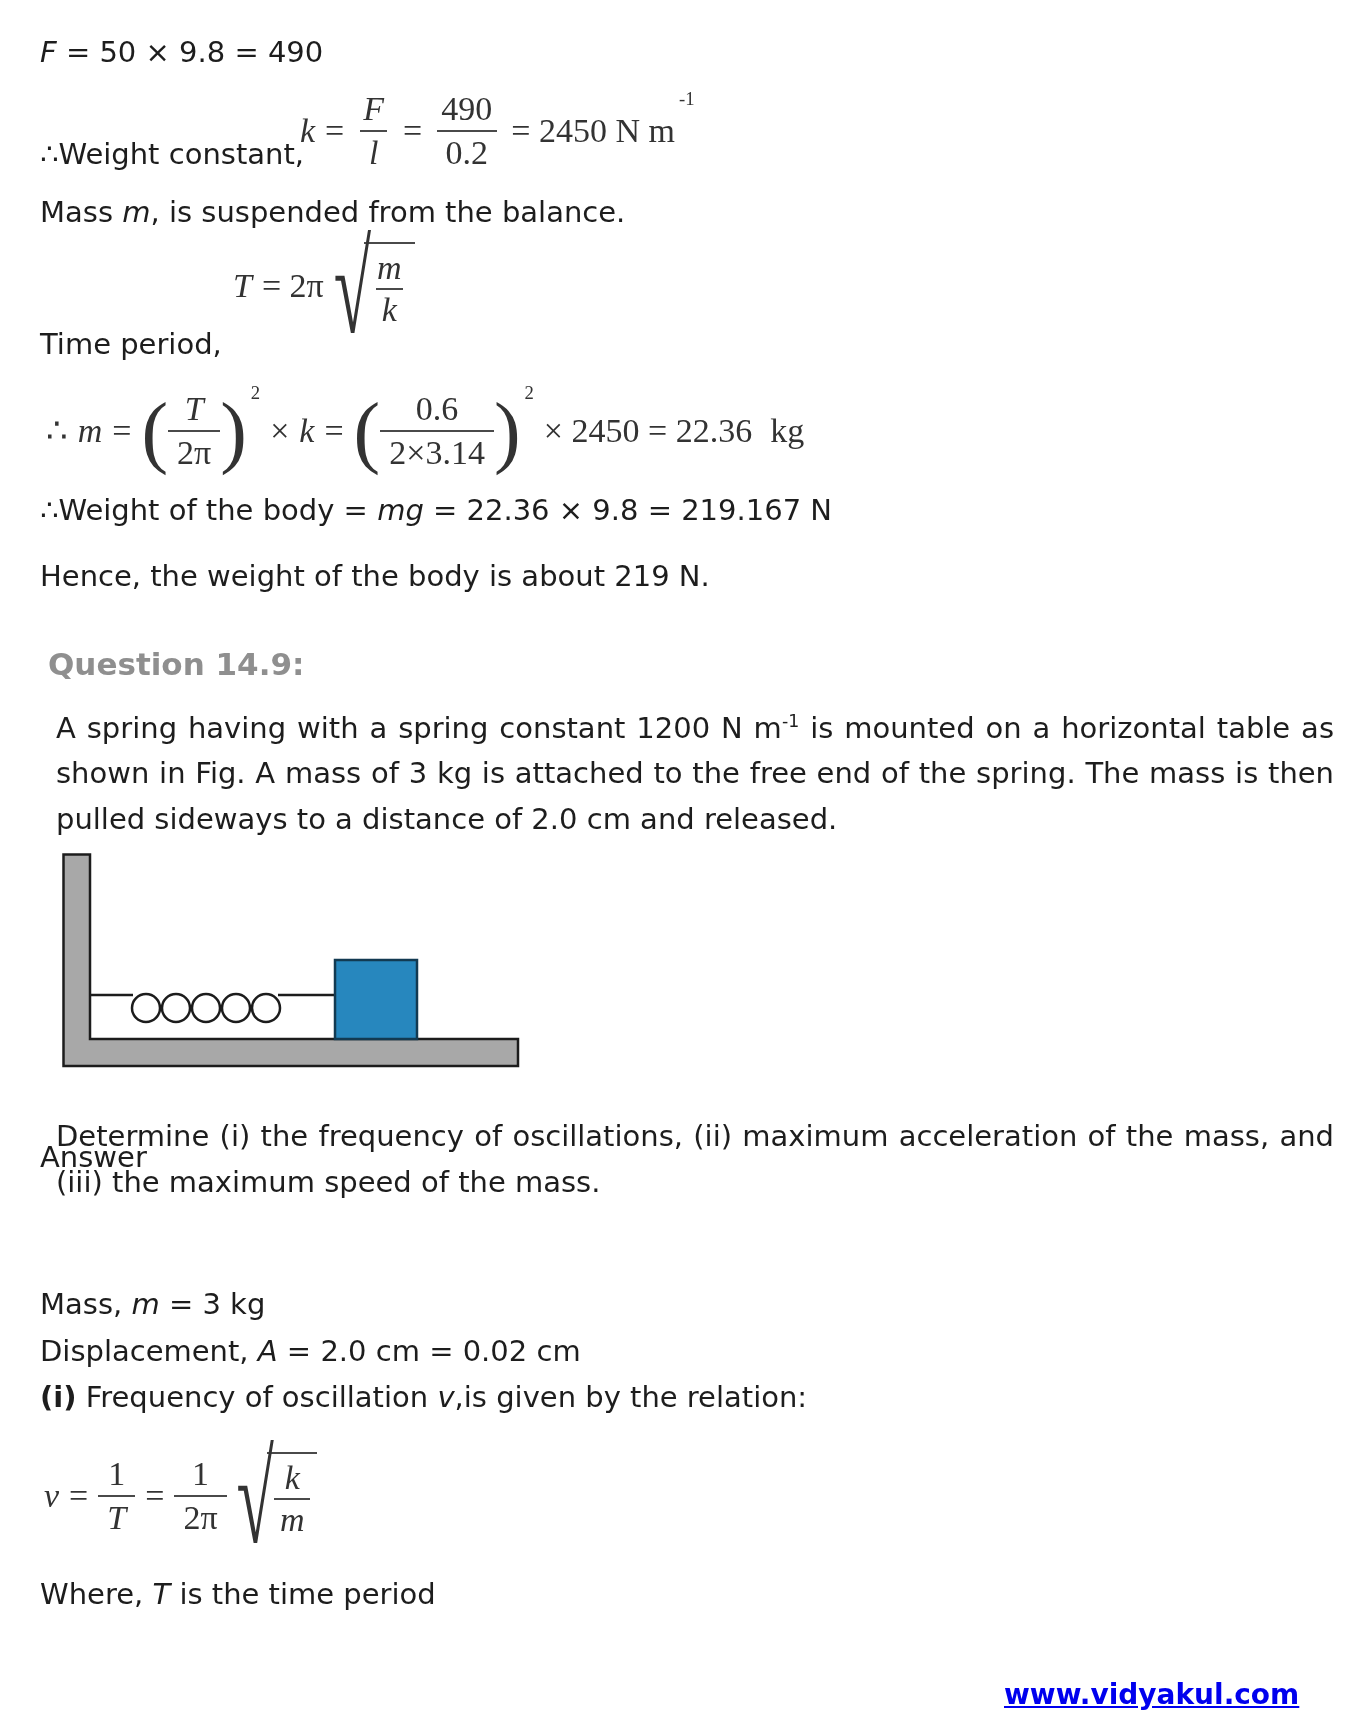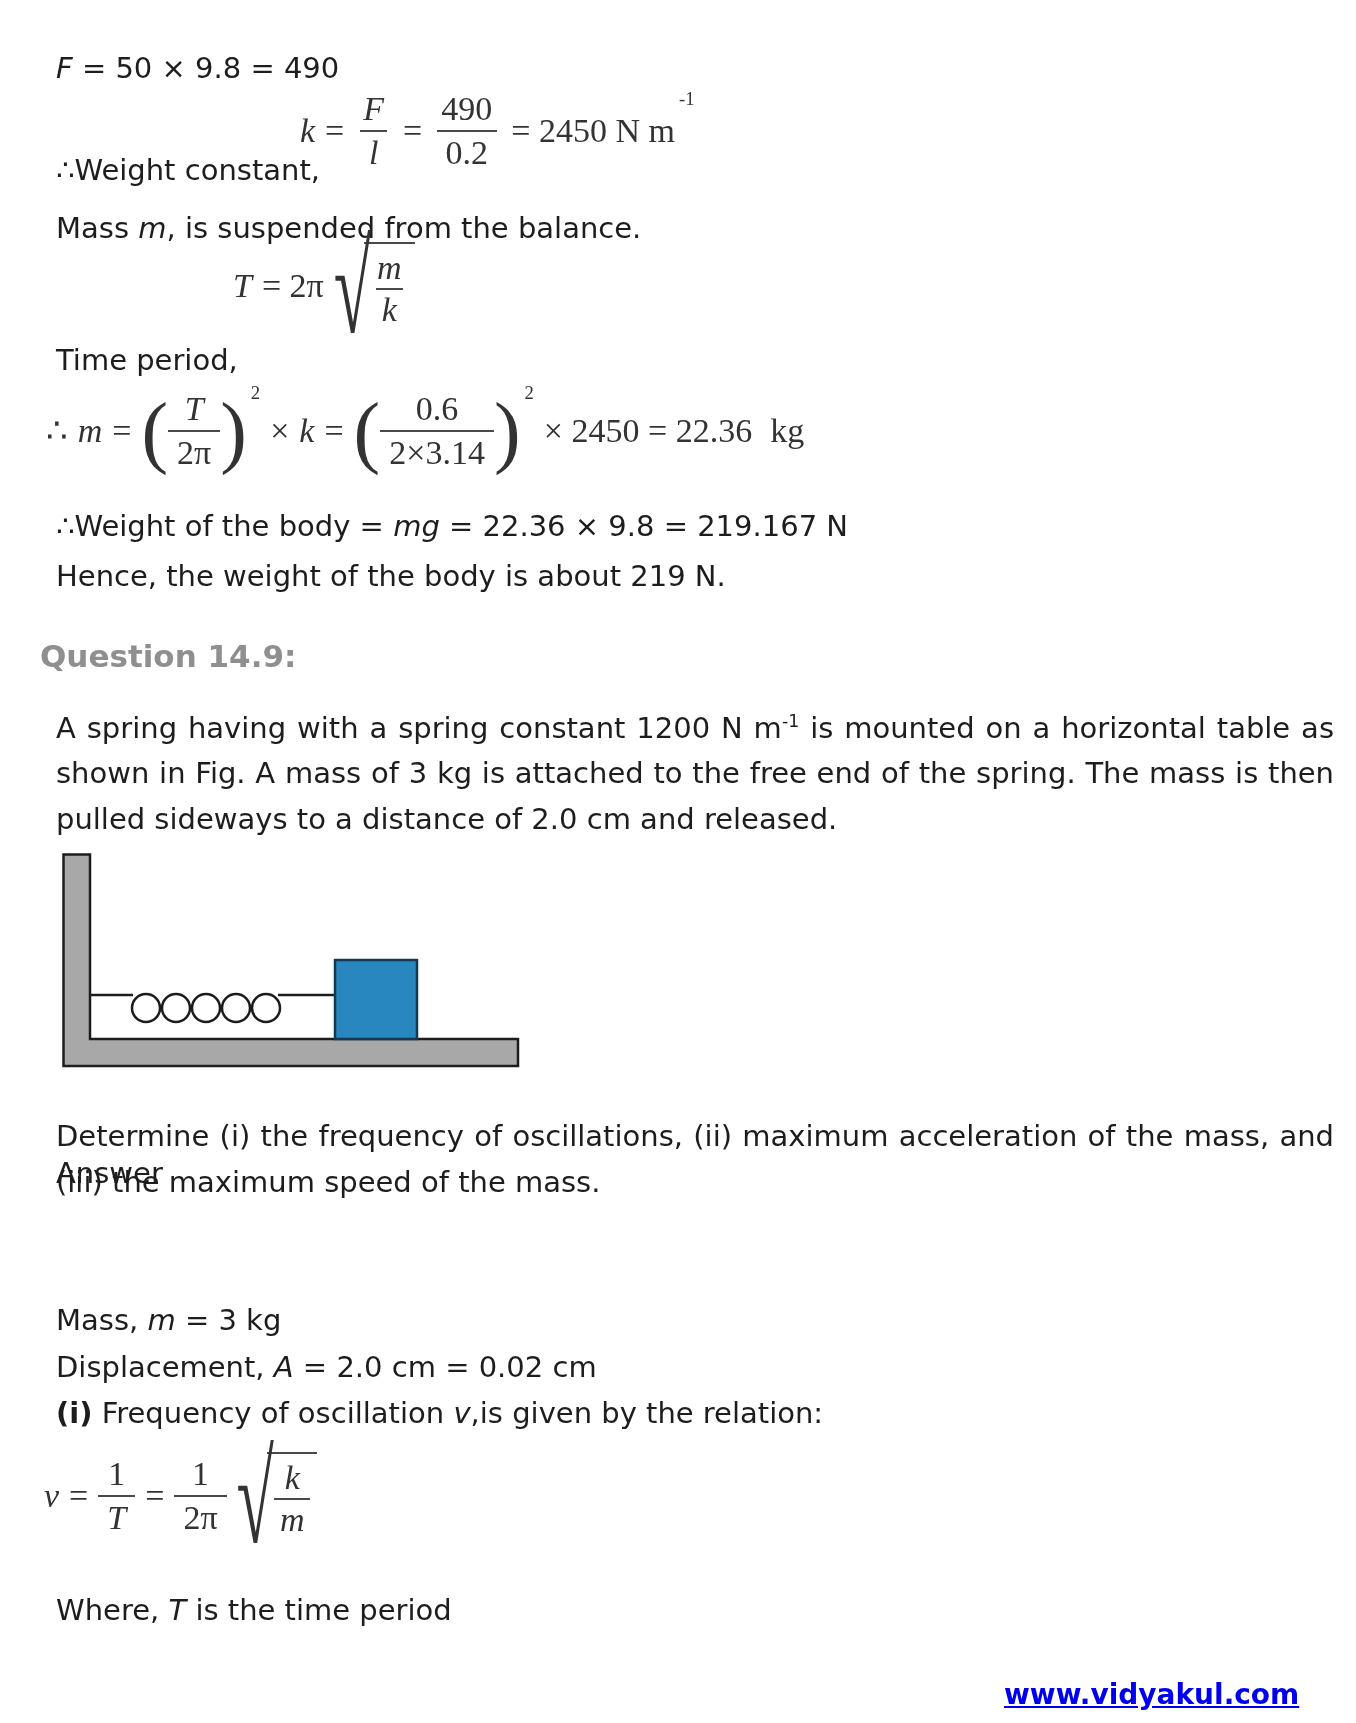--- a/index.html
+++ b/index.html
@@ -1,24 +1,24 @@
 <!DOCTYPE html>
 <html><head>
 <meta charset="utf-8">
 <style>
   html,body{margin:0;padding:0;background:#ffffff;}
   .page{
     position:relative;width:1356px;height:1723px;background:#ffffff;overflow:hidden;
     font-family:"DejaVu Sans","Liberation Sans",sans-serif;color:#1d1d1d;
   }
-  .line{position:absolute;left:40px;font-size:29px;line-height:36px;white-space:pre-wrap;margin:16px;}
+  .line{position:absolute;left:40px;font-size:29px;line-height:36px;white-space:pre-wrap;margin:0;}
   .para{position:absolute;left:40px;width:1278px;font-size:29px;line-height:45.5px;text-align:justify;margin:16px;}
   .line i,.para i{font-style:italic;}
   sup{font-size:0.60em;}
-  .heading{position:absolute;left:40px;font-size:31px;font-weight:bold;color:#8f8f8f;margin:0;}
+  .heading{position:absolute;left:40px;font-size:31px;font-weight:bold;color:#8f8f8f;margin:8px;}
   
   .eq{
     position:absolute;display:inline-flex;align-items:center;gap:10px;
     font-family:"Liberation Serif","DejaVu Serif",serif;color:#333333;font-size:34px;line-height:1;
     white-space:pre;
   }
   .eq i{font-style:italic;}
   .frac{display:inline-flex;flex-direction:column;align-items:center;}
   .frac .num,.frac .den{padding:4px 9px;line-height:1;text-align:center;}
   .frac .den{border-top:2px solid #4a4a4a;}
@@ -55,21 +55,21 @@
   <span class="eq" style="left:233px;top:242px">
     <i>T</i><span>= 2π</span><span class="sqrt"><span class="rad">√</span><span class="radicand"><span class="frac"><i class="num">m</i><i class="den">k</i></span></span></span>
   </span>
   <p class="line" style="top:326px"><span>Time period,</span></p>
 
   <span class="eq" style="left:46px;top:388px">
     <span>∴</span><i>m</i><span>=</span><span class="pgroup"><span class="paren">(</span><span class="frac"><i class="num">T</i><span class="den">2π</span></span><span class="paren">)</span></span><sup class="psup">2</sup><span>×</span><i>k</i><span>=</span><span class="pgroup"><span class="paren">(</span><span class="frac"><span class="num">0.6</span><span class="den">2×3.14</span></span><span class="paren">)</span></span><sup class="psup">2</sup><span>× 2450 = 22.36</span><span style="margin-left:8px">kg</span>
   </span>
 
   <p class="line" style="top:492px"><span>∴Weight of the body = </span><i>mg</i><span> = 22.36 × 9.8 = 219.167 N</span></p>
-  <p class="line" style="top:542px"><span>Hence, the weight of the body is about 219 N.</span></p>
+  <p class="line" style="top:558px"><span>Hence, the weight of the body is about 219 N.</span></p>
 
   <h2 class="heading" style="top:638px"><span>Question 14.9:</span></h2>
 
   <p class="para" style="top:683px"><span>A spring having with a spring constant 1200 N m</span><sup>-1</sup><span> is mounted on a horizontal table as shown in Fig. A mass of 3 kg is attached to the free end of the spring. The mass is then pulled sideways to a distance of 2.0 cm and released.</span></p>
 
   <svg class="fig" width="458" height="215" viewBox="0 0 458 215">
     <path d="M 1.5 1.5 L 28 1.5 L 28 186 L 456 186 L 456 213 L 1.5 213 Z" stroke="#1c1c1c" stroke-width="2.5" fill="#a8a8a8"></path>
     <line x1="28" y1="142" x2="71" y2="142" stroke="#1c1c1c" stroke-width="2.5"></line>
     <circle cx="84" cy="155" r="14" fill="none" stroke="#1c1c1c" stroke-width="2.5"></circle>
     <circle cx="114" cy="155" r="14" fill="none" stroke="#1c1c1c" stroke-width="2.5"></circle>

